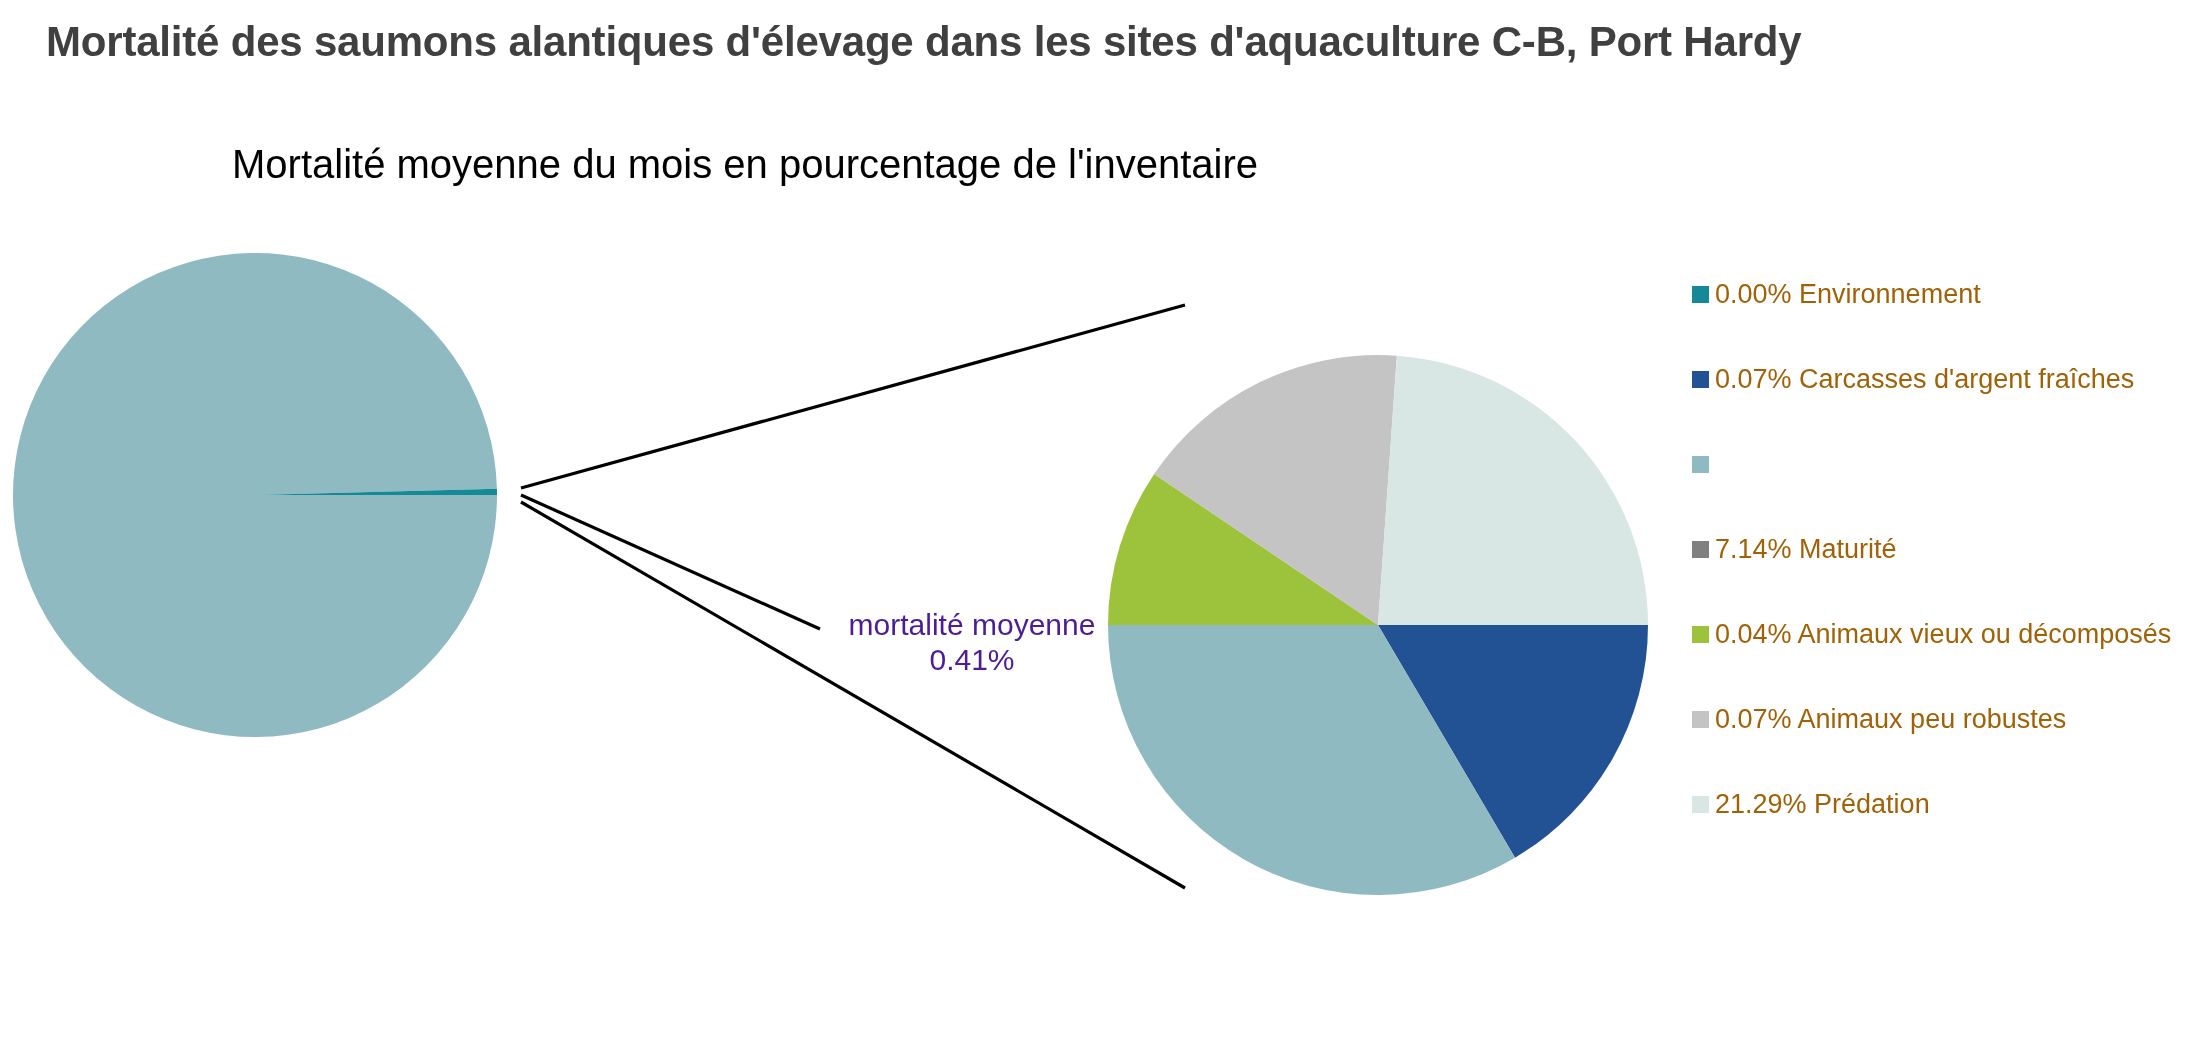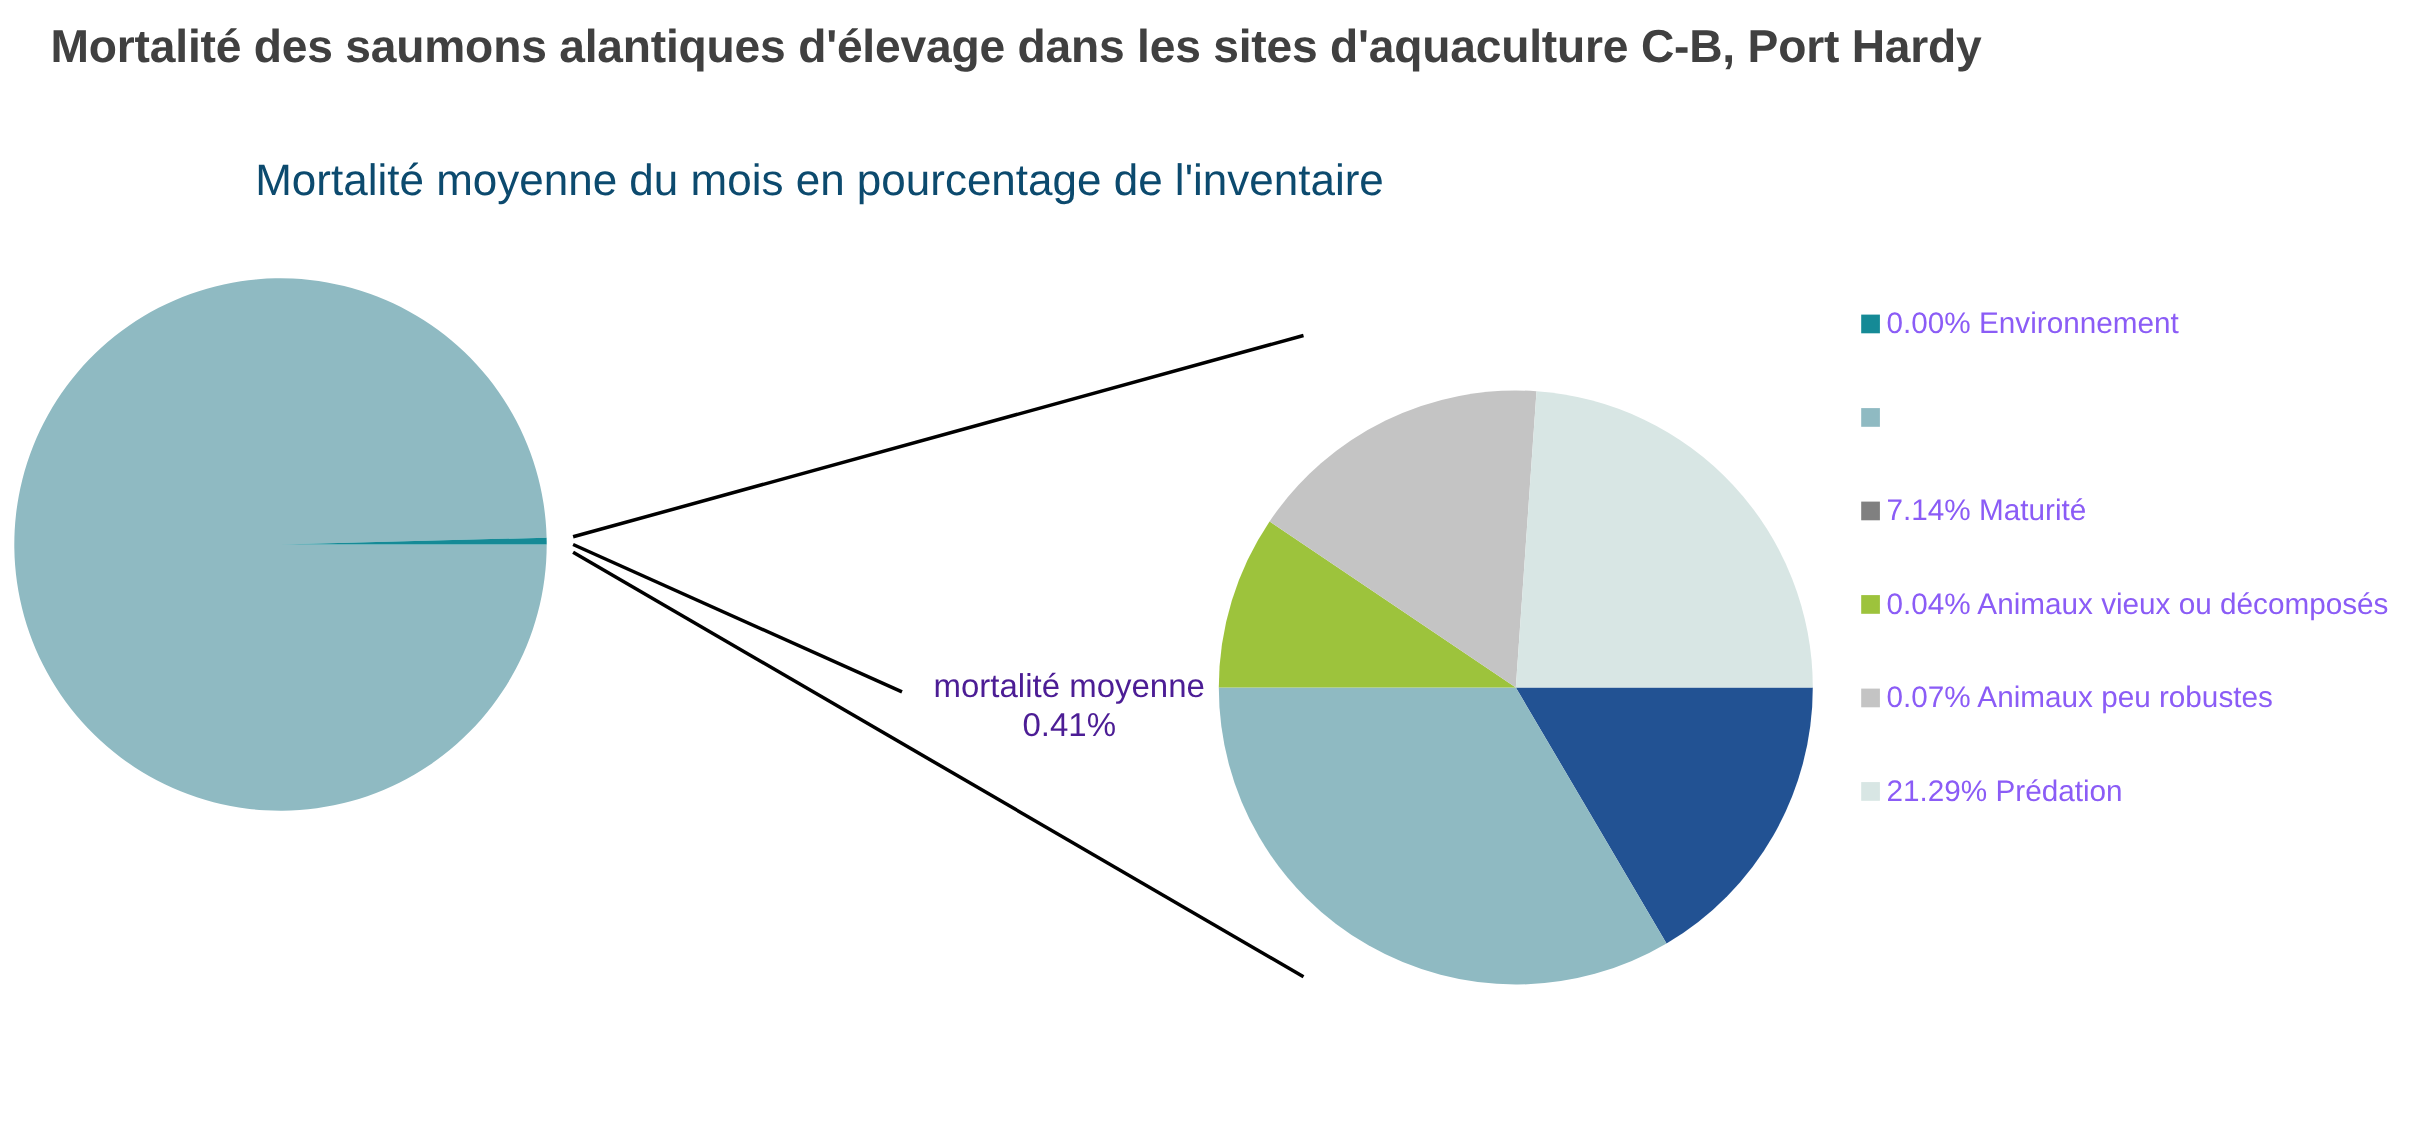--- a/index.html
+++ b/index.html
@@ -27,21 +27,21 @@
     line-height: 1.12;
     letter-spacing: -0.2px;
     white-space: pre-wrap;
   }
   .subtitle {
     position: absolute;
     left: 232px; top: 142px;
     width: 1500px;
     font-size: 40px;
     font-weight: normal;
-    color: #0c4a6e;
+    color: #000000;
     line-height: 1.1;
   }
   svg.pies {
     position: absolute;
     left: 0; top: 0;
     width: 2209px; height: 1038px;
     overflow: visible;
   }
   .annot {
     position: absolute;
@@ -64,21 +64,21 @@
     height: 26px;
     margin-bottom: 59px;
   }
   .legend-swatch {
     width: 17px; height: 17px;
     flex: 0 0 17px;
     margin-right: 6px;
   }
   .legend-label {
     font-size: 27px;
-    color: #8b5cf6;
+    color: #a16207;
     white-space: nowrap;
     line-height: 1;
   }
 </style>
 </head>
 <body>
 
 <div id="chart-root">
 
   <div class="title">Mortalité des saumons alantiques d'élevage dans les sites d'aquaculture C-B, Port Hardy</div>
@@ -105,20 +105,24 @@
 
   <div class="annot">mortalité moyenne
 0.41%</div>
 
   <div class="legend" id="legend">
       <div class="legend-item">
         <span class="legend-swatch" style="background: rgb(21, 138, 150);"></span>
         <span class="legend-label">0.00% Environnement</span>
       </div>
       <div class="legend-item">
+        <span class="legend-swatch" style="background: rgb(34, 82, 147);"></span>
+        <span class="legend-label">0.07% Carcasses d'argent fraîches</span>
+      </div>
+      <div class="legend-item">
         <span class="legend-swatch" style="background: rgb(143, 186, 194);"></span>
       </div>
       <div class="legend-item">
         <span class="legend-swatch" style="background: rgb(128, 128, 128);"></span>
         <span class="legend-label">7.14% Maturité</span>
       </div>
       <div class="legend-item">
         <span class="legend-swatch" style="background: rgb(157, 195, 60);"></span>
         <span class="legend-label">0.04% Animaux vieux ou décomposés</span>
       </div>

